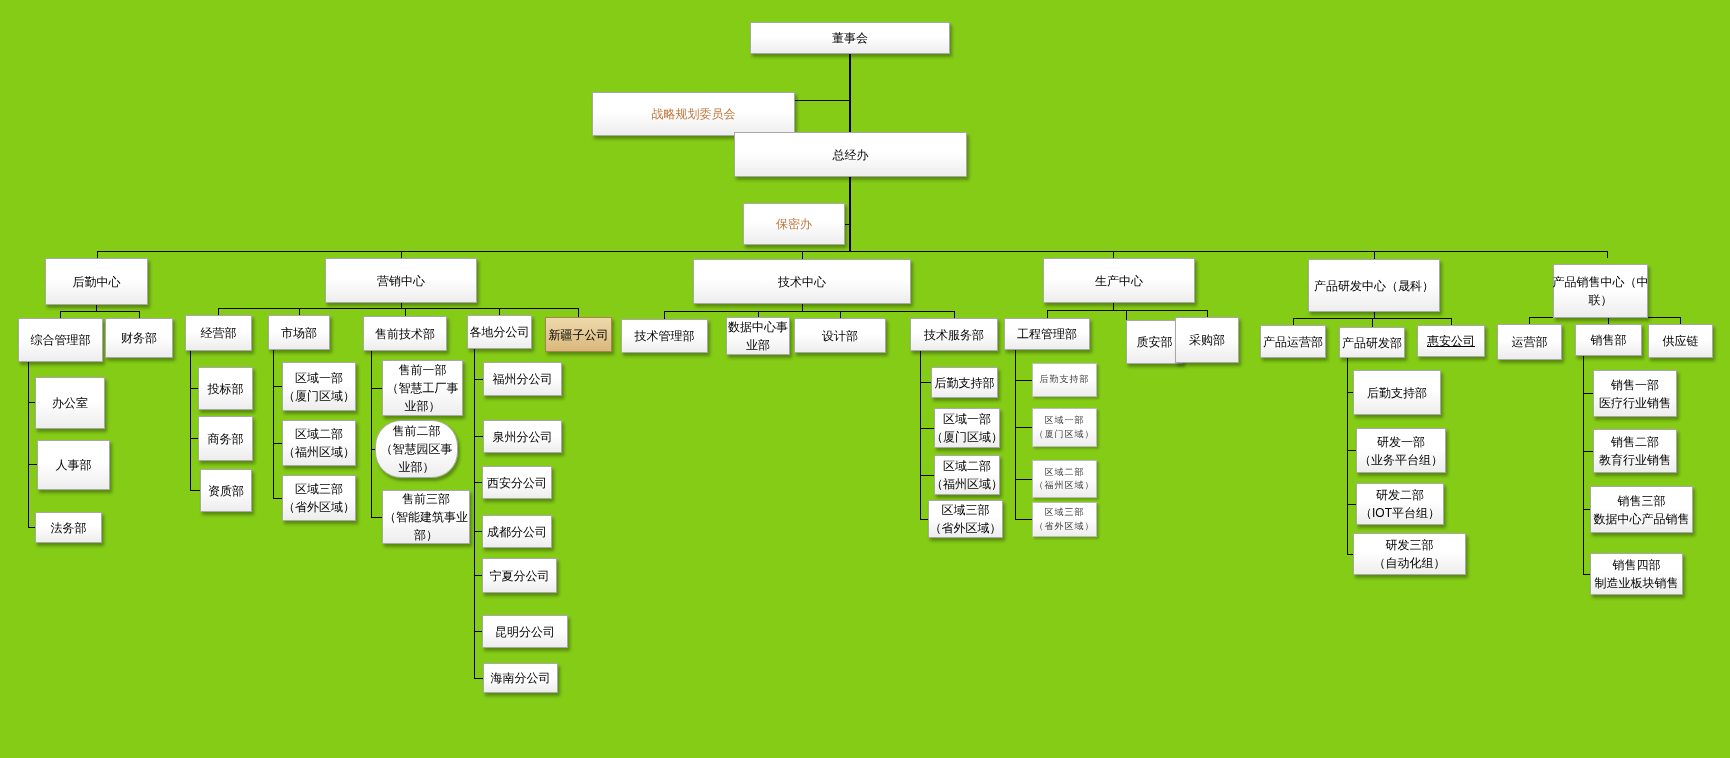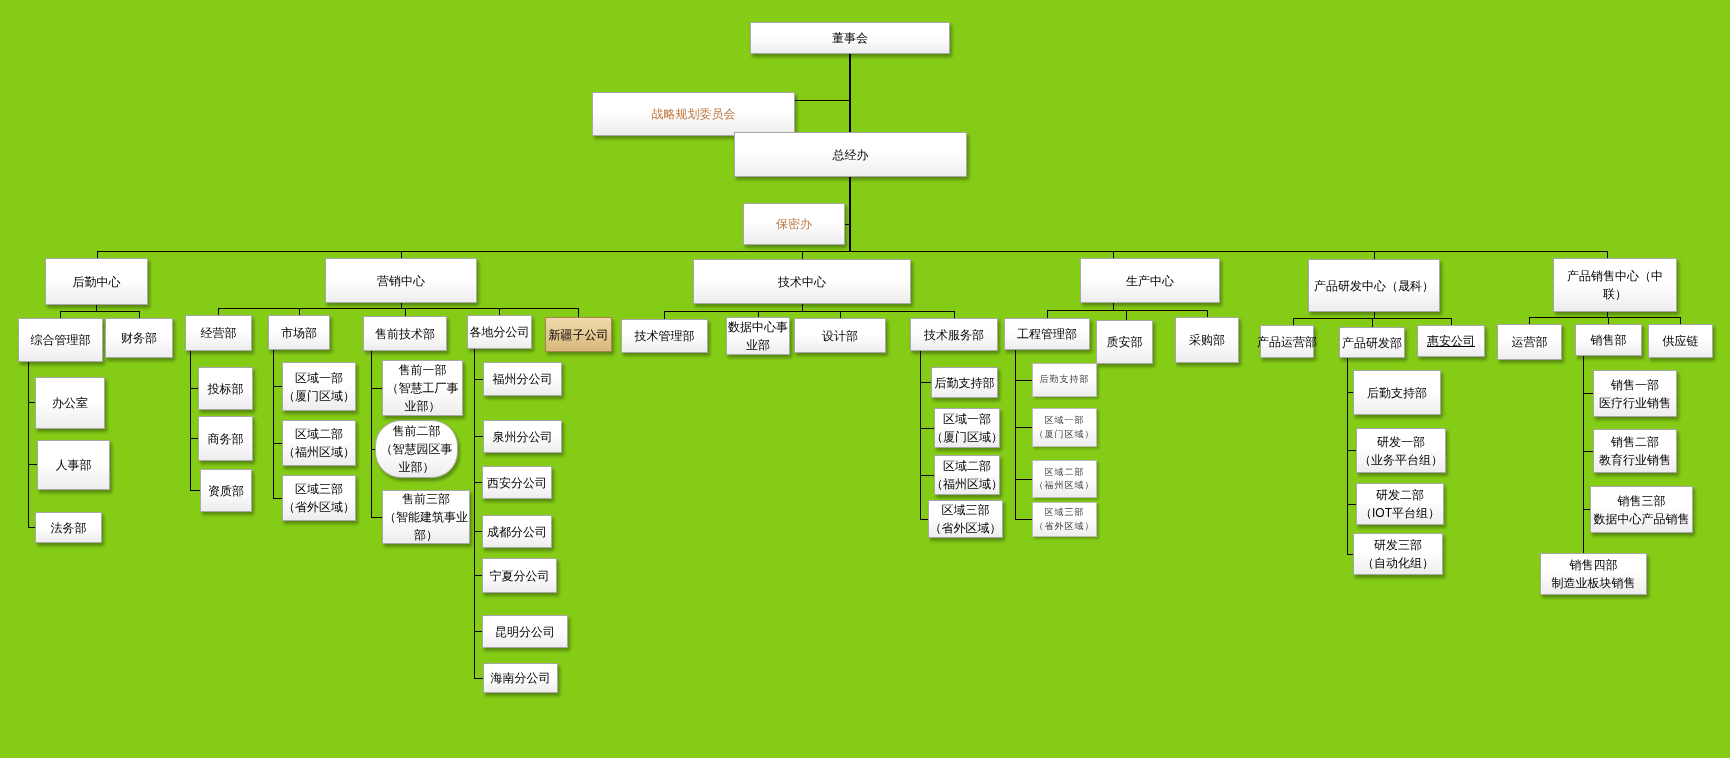--- a/index.html
+++ b/index.html
@@ -136,27 +136,27 @@
       </div>
       <div class="node" style="left: 45px; top: 258px; width: 103px; height: 47px;">
         <span>后勤中心</span>
       </div>
       <div class="node" style="left: 325px; top: 258px; width: 152px; height: 45px;">
         <span>营销中心</span>
       </div>
       <div class="node" style="left: 693px; top: 259px; width: 218px; height: 45px;">
         <span>技术中心</span>
       </div>
-      <div class="node" style="left: 1080px; top: 258px; width: 140px; height: 45px;">
+      <div class="node" style="left: 1043px; top: 258px; width: 152px; height: 45px;">
         <span>生产中心</span>
       </div>
       <div class="node" style="left: 1308px; top: 259px; width: 132px; height: 53px;">
         <span>产品研发中心（晟科）</span>
       </div>
-      <div class="node" style="left: 1553px; top: 258px; width: 124px; height: 54px;">
+      <div class="node" style="left: 1553px; top: 264px; width: 95px; height: 54px;">
         <span>产品销售中心（中</span>
         <span>联）</span>
       </div>
       <div class="node" style="left: 18px; top: 318px; width: 85px; height: 44px;">
         <span>综合管理部</span>
       </div>
       <div class="node" style="left: 105px; top: 318px; width: 68px; height: 40px;">
         <span>财务部</span>
       </div>
       <div class="node" style="left: 35px; top: 377px; width: 70px; height: 52px;">
@@ -264,62 +264,62 @@
         <span>区域二部</span>
         <span>（福州区域）</span>
       </div>
       <div class="node" style="left: 928px; top: 500px; width: 75px; height: 38px;">
         <span>区域三部</span>
         <span>（省外区域）</span>
       </div>
       <div class="node" style="left: 1004px; top: 318px; width: 86px; height: 32px;">
         <span>工程管理部</span>
       </div>
-      <div class="node" style="left: 1096px; top: 320px; width: 57px; height: 44px;">
+      <div class="node" style="left: 1126px; top: 320px; width: 57px; height: 44px;">
         <span>质安部</span>
       </div>
       <div class="node" style="left: 1175px; top: 317px; width: 64px; height: 46px;">
         <span>采购部</span>
       </div>
       <div class="node s" style="left: 1032px; top: 363px; width: 65px; height: 34px;">
         <span>后勤支持部</span>
       </div>
       <div class="node s" style="left: 1032px; top: 408px; width: 65px; height: 39px;">
         <span>区域一部</span>
         <span>（厦门区域）</span>
       </div>
       <div class="node s" style="left: 1032px; top: 460px; width: 65px; height: 38px;">
         <span>区域二部</span>
         <span>（福州区域）</span>
       </div>
       <div class="node s" style="left: 1032px; top: 502px; width: 65px; height: 35px;">
         <span>区域三部</span>
         <span>（省外区域）</span>
       </div>
-      <div class="node" style="left: 1260px; top: 325px; width: 54px; height: 33px; justify-content: center;">
+      <div class="node" style="left: 1260px; top: 325px; width: 66px; height: 33px; justify-content: center;">
         <span>产品运营部</span>
       </div>
       <div class="node" style="left: 1339px; top: 327px; width: 66px; height: 31px;">
         <span>产品研发部</span>
       </div>
       <div class="node u" style="left: 1417px; top: 325px; width: 68px; height: 32px;">
         <span>惠安公司</span>
       </div>
       <div class="node" style="left: 1353px; top: 370px; width: 88px; height: 45px;">
         <span>后勤支持部</span>
       </div>
       <div class="node" style="left: 1356px; top: 428px; width: 90px; height: 45px;">
         <span>研发一部</span>
         <span>（业务平台组）</span>
       </div>
       <div class="node" style="left: 1356px; top: 483px; width: 88px; height: 42px;">
         <span>研发二部</span>
         <span>（IOT平台组）</span>
       </div>
-      <div class="node" style="left: 1353px; top: 533px; width: 90px; height: 42px;">
+      <div class="node" style="left: 1353px; top: 533px; width: 113px; height: 42px;">
         <span>研发三部</span>
         <span>（自动化组）</span>
       </div>
       <div class="node" style="left: 1497px; top: 324px; width: 65px; height: 36px;">
         <span>运营部</span>
       </div>
       <div class="node" style="left: 1575px; top: 324px; width: 67px; height: 32px;">
         <span>销售部</span>
       </div>
       <div class="node" style="left: 1648px; top: 324px; width: 65px; height: 34px;">
@@ -330,18 +330,18 @@
         <span>医疗行业销售</span>
       </div>
       <div class="node" style="left: 1593px; top: 429px; width: 84px; height: 44px;">
         <span>销售二部</span>
         <span>教育行业销售</span>
       </div>
       <div class="node" style="left: 1590px; top: 486px; width: 103px; height: 47px;">
         <span>销售三部</span>
         <span>数据中心产品销售</span>
       </div>
-      <div class="node" style="left: 1540px; top: 553px; width: 107px; height: 42px;">
+      <div class="node" style="left: 1590px; top: 553px; width: 93px; height: 42px;">
         <span>销售四部</span>
         <span>制造业板块销售</span>
       </div>
     </div>
 </div>
 
 </body></html>

